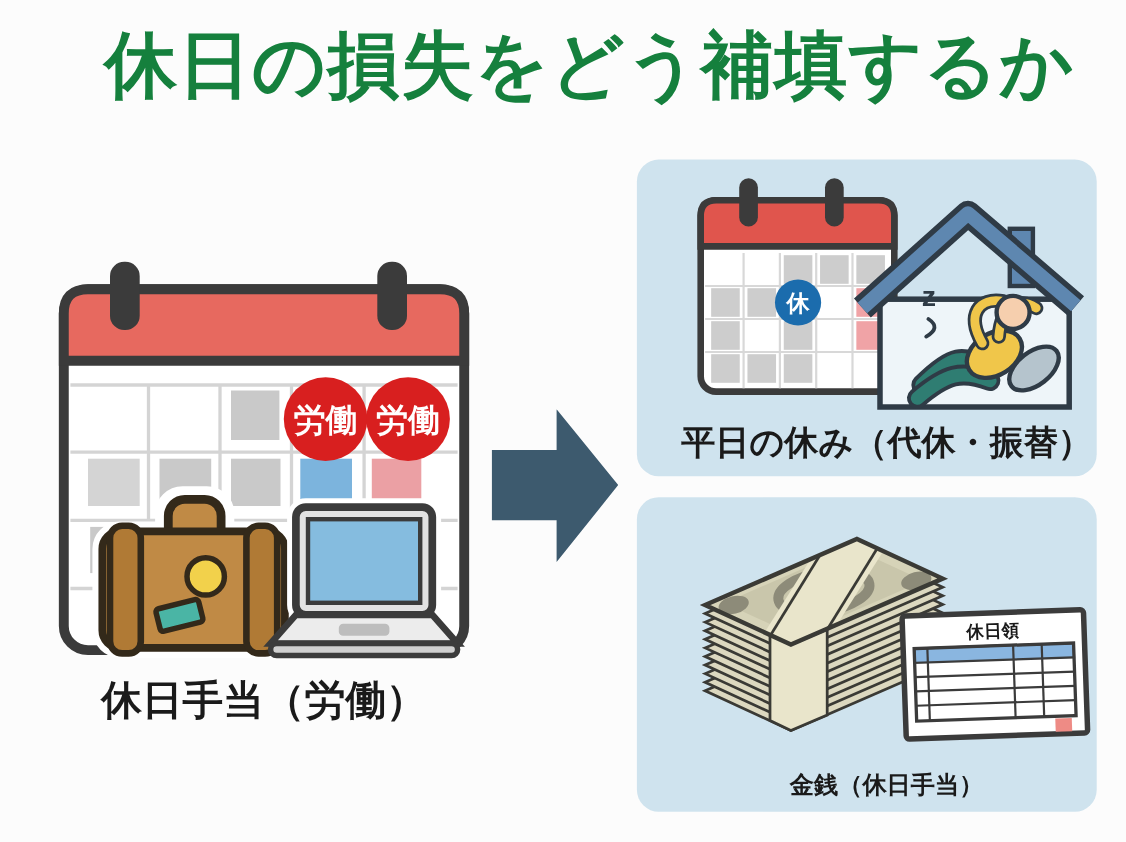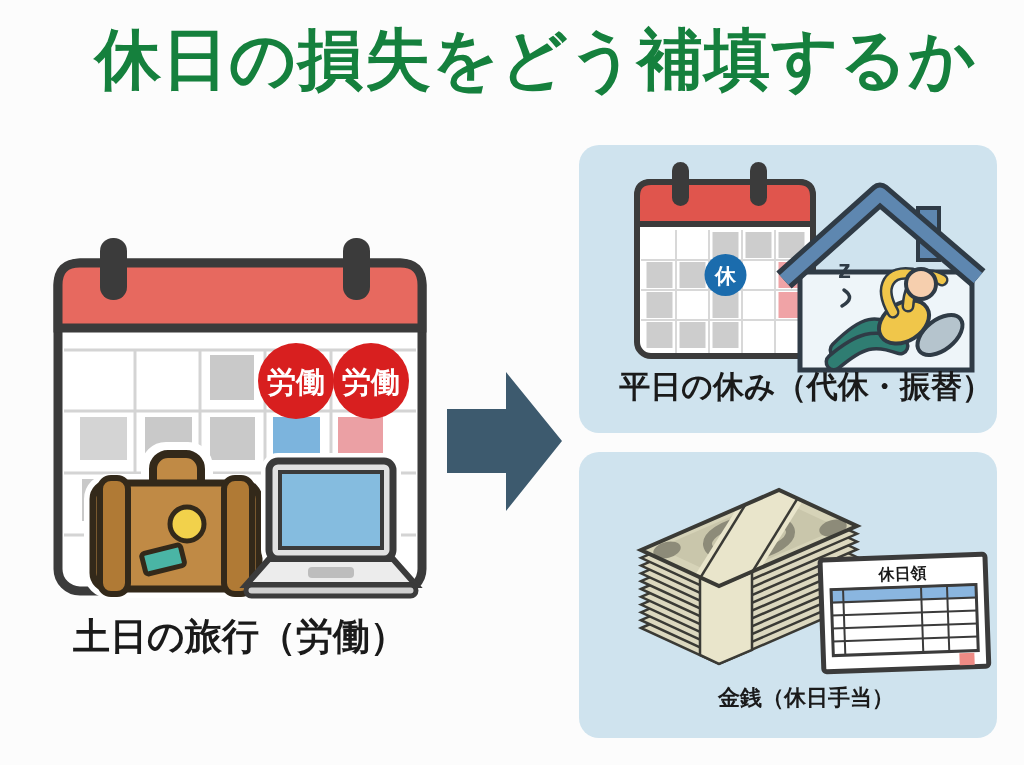--- a/index.html
+++ b/index.html
@@ -21,21 +21,21 @@
   }
   .arrow-wrap{position:absolute;left:447px;top:372px;}
   .panel{
     position:absolute;left:579px;width:418px;background:#cfe3ee;border-radius:20px;
   }
   .panel-top{top:145px;height:288px;}
   .panel-bottom{top:452px;height:286px;}
   .panel-illustration{position:absolute;left:9px;top:5px;}
   .panel-bottom .panel-illustration{top:8px;}
   .panel-caption{
-    position:absolute;left:0;right:0;bottom:25px;text-align:center;
+    position:absolute;left:0;right:0;bottom:9px;text-align:center;
     font-weight:800;color:#1a1a1a;white-space:nowrap;padding-left:36px;
   }
   .panel-top .panel-caption{font-size:31px;}
   .panel-bottom .panel-caption{font-size:22px;}
   svg text{font-family:"Liberation Sans","DejaVu Sans",sans-serif;}
 </style>
 </head>
 <body>
 
 <div class="screen">
@@ -90,21 +90,21 @@
     <g>
       <rect x="219" y="228" width="124" height="98" rx="9" fill="none" stroke="#ffffff" stroke-width="16"></rect>
       <rect x="219" y="228" width="124" height="98" rx="9" fill="#e2e2e2" stroke="#3b3b3b" stroke-width="7"></rect>
       <rect x="230" y="239" width="102" height="76" fill="#85bcdf" stroke="#3b3b3b" stroke-width="4"></rect>
       <path d="M219 326 L196 352 L366 352 L343 326 Z" fill="#ececec" stroke="#3b3b3b" stroke-width="6"></path>
       <rect x="196" y="352" width="170" height="11" rx="5.5" fill="#cfcfcf" stroke="#3b3b3b" stroke-width="5"></rect>
       <rect x="258" y="334" width="46" height="11" rx="4" fill="#bdbdbd"></rect>
     </g>
   </svg>
 
-  <div class="left-caption">土日の旅行（労働）</div>
+  <div class="left-caption">休日手当（労働）</div>
 
   <svg class="arrow-wrap" width="115" height="140" viewBox="0 0 115 140">
     <polygon points="0,37 59,37 59,0 115,69 59,139 59,101 0,101" fill="#3d5a6e"></polygon>
   </svg>
 
   <div class="panel panel-top">
     <svg class="panel-illustration" width="400" height="232" viewBox="0 0 400 232">
       <g>
         <rect x="49" y="32" width="176" height="174" rx="14" fill="#ffffff" stroke="#3b3b3b" stroke-width="6"></rect>
         <path d="M49 74 L49 46 Q49 32 63 32 L211 32 Q225 32 225 46 L225 74 Z" fill="#e0554d" stroke="#3b3b3b" stroke-width="6"></path>

